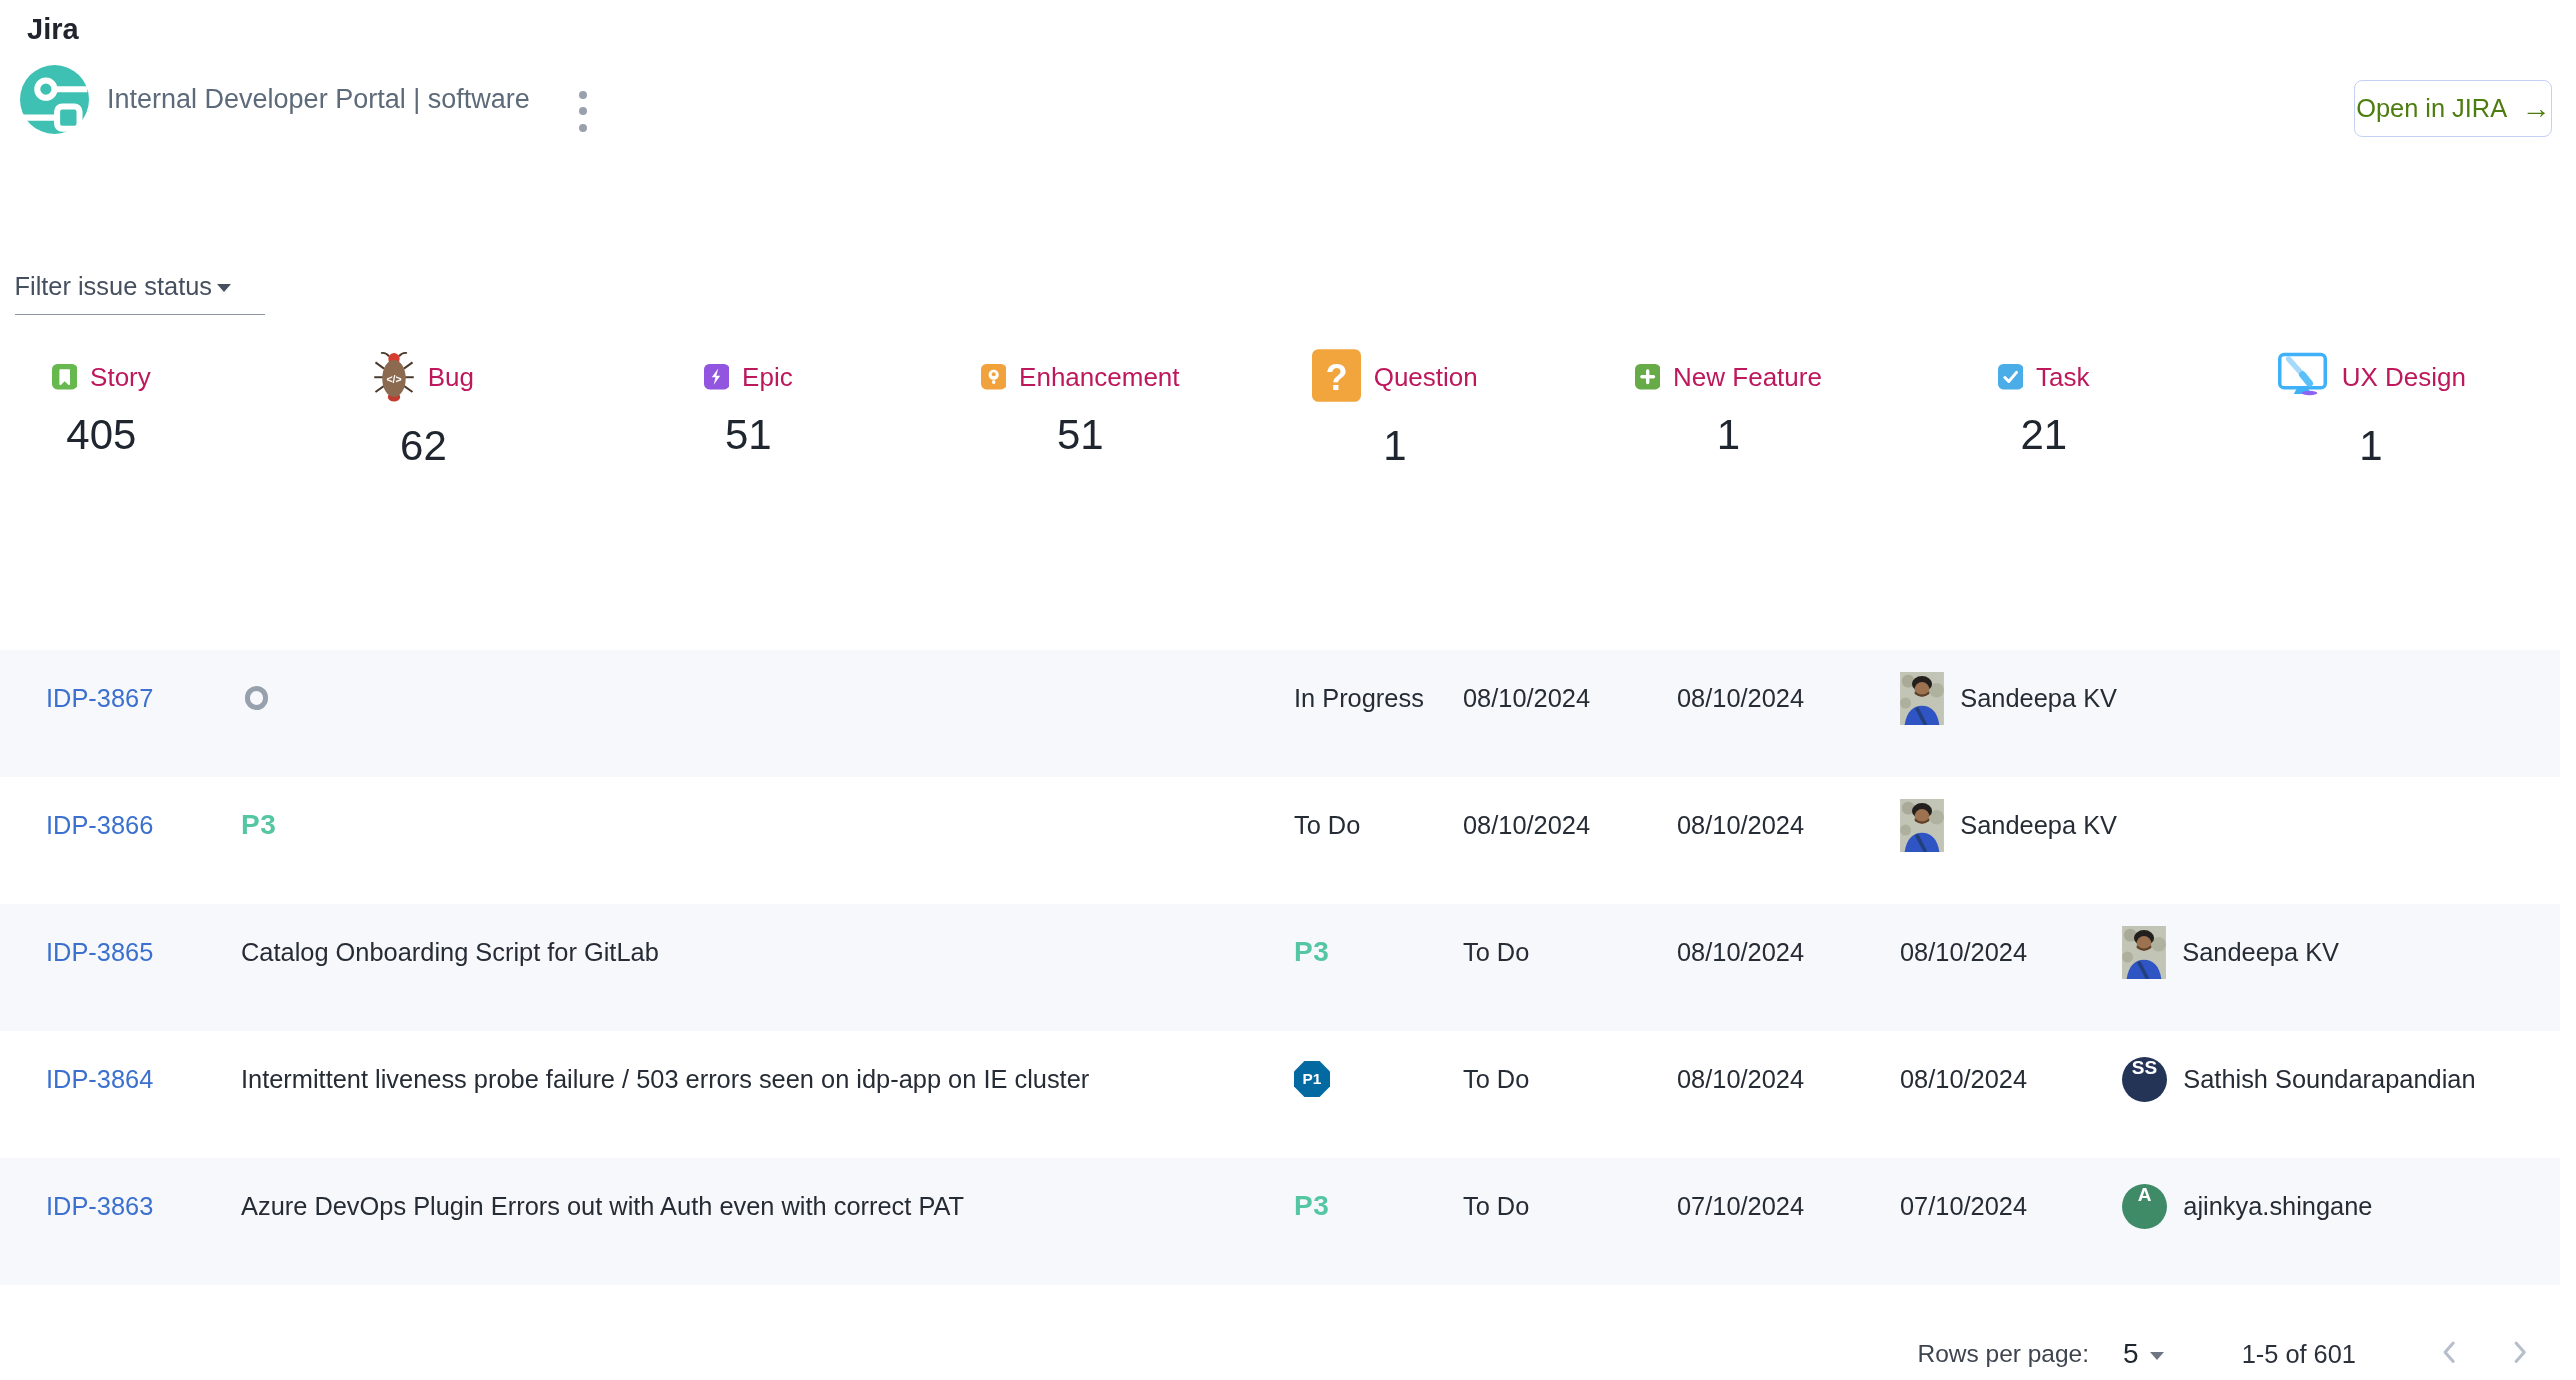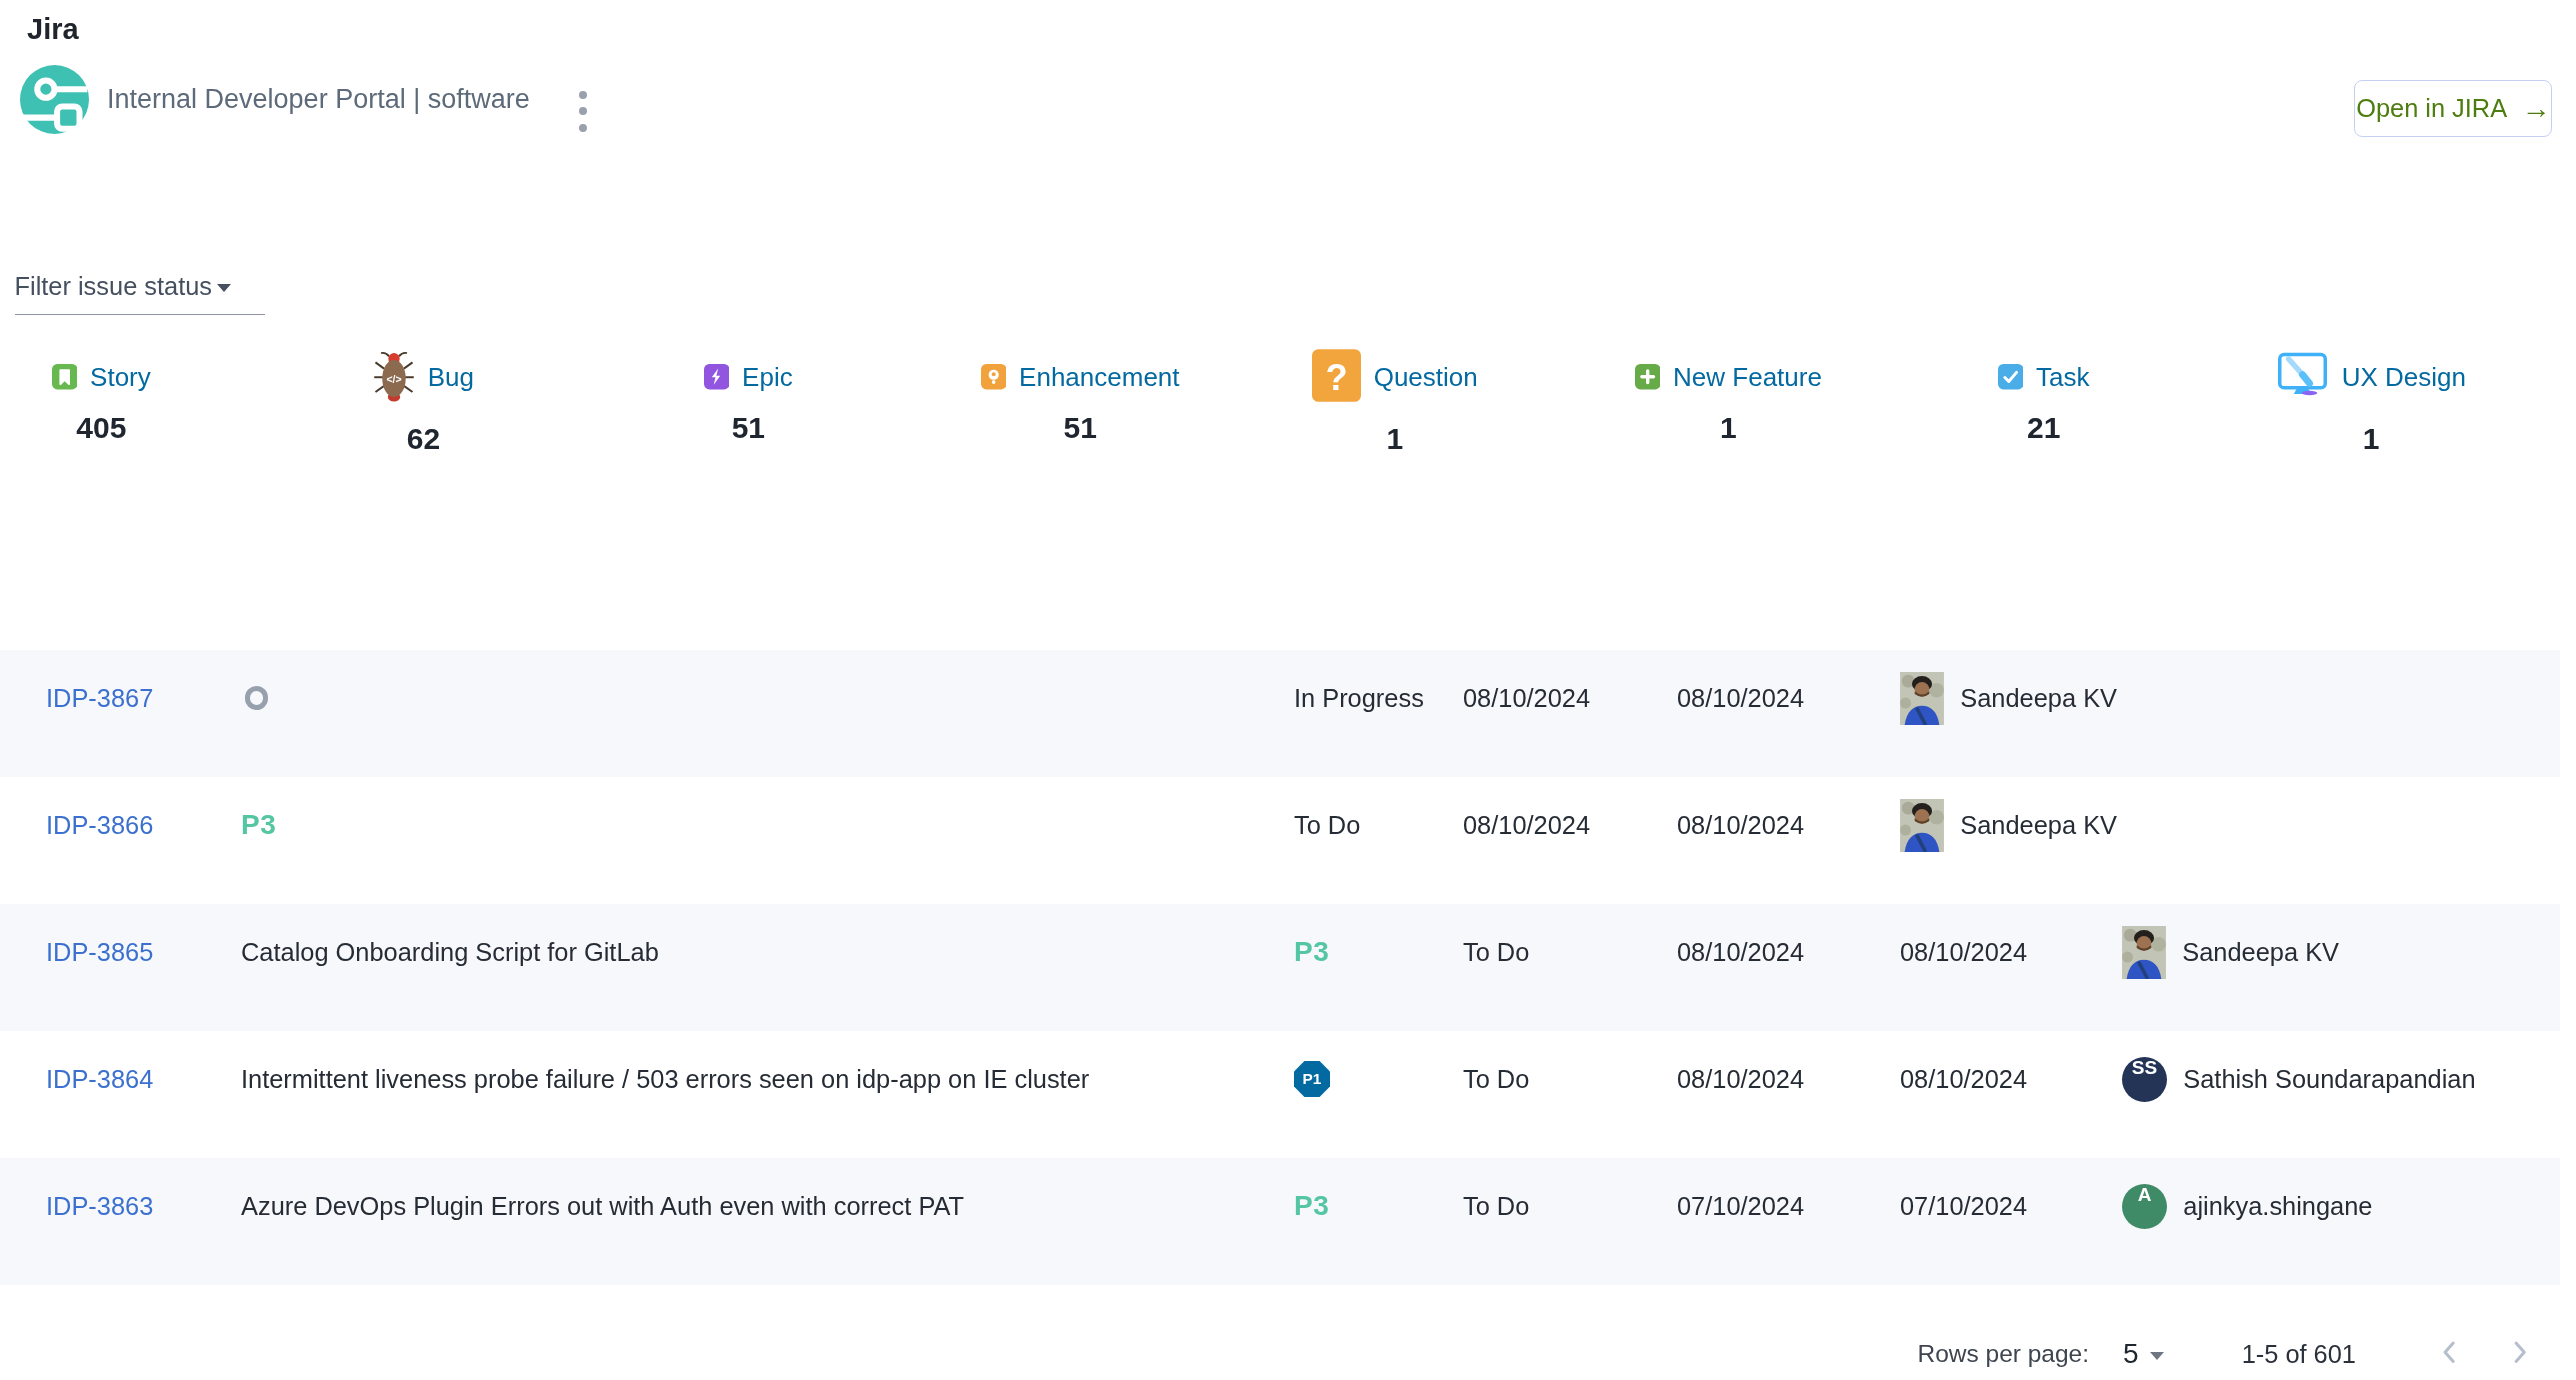--- a/index.html
+++ b/index.html
@@ -25,22 +25,22 @@
   .filter { position:absolute; left:14.5px; top:272px; width:250px; padding-bottom:12.7px;
             border-bottom:0.9px solid #8d95a3; font-size:25.4px; color:#454f5e;
             display:flex; align-items:center; cursor:pointer; }
   .caret-down { display:inline-block; width:0; height:0; margin-left:4.5px; margin-top:3.6px;
                 border-left:7.3px solid transparent; border-right:7.3px solid transparent;
                 border-top:8.2px solid #454f5e; }
 
   
   .counter { position:absolute; top:350px; display:flex; flex-direction:column; }
   .counter .head { display:flex; align-items:center; gap:12.7px; height:54px; }
-  .counter .label { font-size:26px; color:#0369a1; font-weight:500; white-space:nowrap; }
-  .counter .count { align-self:center; font-size:30px; font-weight:700; color:#20262f; margin-top:7.3px; }
+  .counter .label { font-size:26px; color:#be185d; font-weight:500; white-space:nowrap; }
+  .counter .count { align-self:center; font-size:42px; font-weight:400; color:#20262f; margin-top:7.3px; }
   .counter.lg .count { margin-top:18px; }
   .ic-sm { width:25.4px; height:25.4px; }
   .c-story {left:52px;} .c-bug {left:373px;} .c-epic {left:704px;} .c-enh {left:981px;}
   .c-question {left:1312px;} .c-newfeat {left:1635px;} .c-task {left:1998px;} .c-ux {left:2276px;}
 
   
   .thead, .trow { display:grid; grid-template-columns:195px 1053px 169px 214px 223px 222px auto;
                   padding-left:46px; }
   .thead { position:absolute; top:559px; left:0; right:16.3px; font-size:24.5px; color:#747d89; }
   .rows { position:absolute; top:650px; left:0; right:16.3px; }

